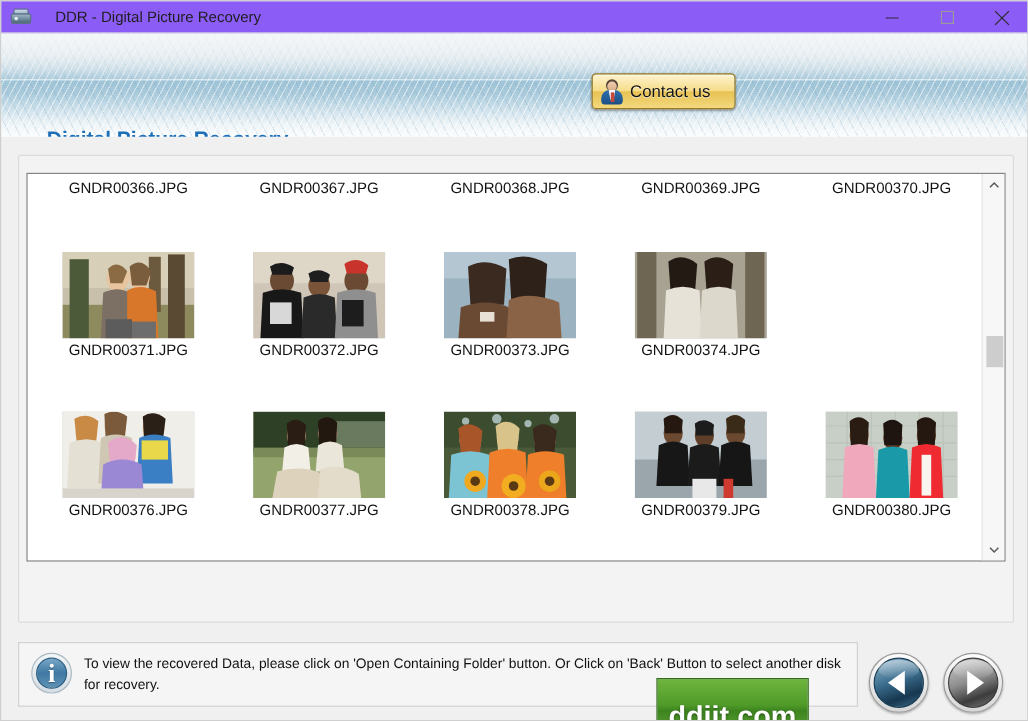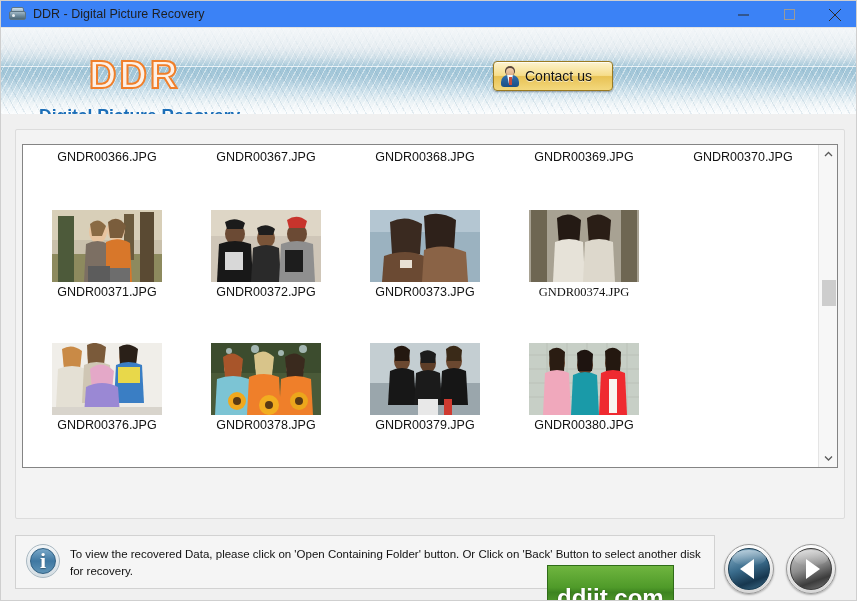--- a/index.html
+++ b/index.html
@@ -16,23 +16,23 @@
     width: 857px; height: 601px;
     background: #f0f0f0;
     border: 1px solid #cfcfcf;
     overflow: hidden;
   }
 
   
   .titlebar {
     position: absolute; left: 0; top: 0;
     width: 857px; height: 27px;
-    background: #3b82f6;
+    background: #8b5cf6;
     border-bottom: 1px solid #e3e3e3;
-    display: flex; align-items: center;
+    display: flex; align-items: center; gap: 13px;
   }
   .tb-icon {
     width: 17px; height: 15px;
     margin-left: 8px; margin-right: 7px;
     position: relative; flex: none;
   }
   .tb-icon .body {
     position: absolute; left: 0; top: 4px;
     width: 17px; height: 9px;
     background: linear-gradient(180deg,#9fb7c6 0%, #6d8a9c 55%, #4d6776 100%);
@@ -385,21 +385,20 @@
             <line x1="12" y1="0" x2="0" y2="12" stroke="#2b2b2b" stroke-width="1"></line>
           </svg>
       </div>
     </div>
   </div>
 
   <div class="banner">
     <div class="streaks"></div>
     <div class="topfade"></div>
     <div class="splitline"></div>
-    <div class="logo">DDR</div>
     <div class="subtitle">Digital Picture Recovery</div>
 
     <div class="contact-btn">
       <div class="pic">
         <div class="head"></div>
           <div class="face"></div>
           <div class="torso"></div>
         <div class="shirt"></div>
           <div class="tie"></div>
       </div>
@@ -496,21 +495,21 @@
               <rect x="2" y="0" width="16" height="72" fill="#6e6652"></rect>
               <rect x="92" y="0" width="16" height="72" fill="#6e6652"></rect>
               <ellipse cx="40" cy="20" rx="10" ry="12" fill="#7a5138"></ellipse>
               <ellipse cx="70" cy="20" rx="10" ry="12" fill="#8a5e42"></ellipse>
               <path d="M28 8 Q40 0 52 10 L50 36 L30 36 Z" fill="#241a14"></path>
               <path d="M58 8 Q70 0 82 10 L80 36 L60 36 Z" fill="#2a1e16"></path>
               <path d="M26 32 Q40 26 54 32 L56 72 L24 72 Z" fill="#e6e2d8"></path>
               <path d="M56 32 Q70 26 84 32 L86 72 L54 72 Z" fill="#ddd8cc"></path>
             </svg>
           </div>
-          <div class="fname" style="margin-top:4px;font-family:Liberation Serif, serif;">GNDR00374.JPG</div>
+          <div class="fname" style="margin-top:4px;">GNDR00374.JPG</div>
         </div>
       </div>
 
       <div class="row-items band" style="top:198px;">
         <div class="cell">
           <div class="thumb">
             <svg viewBox="0 0 110 72" preserveAspectRatio="none">
               <rect width="110" height="72" fill="#f0eee9"></rect>
               <ellipse cx="20" cy="18" rx="9" ry="11" fill="#e8c7a6"></ellipse>
               <ellipse cx="44" cy="12" rx="9" ry="11" fill="#e6c3a0"></ellipse>
@@ -522,20 +521,40 @@
               <path d="M32 22 Q44 16 58 22 L60 60 L30 60 Z" fill="#cfc6b4"></path>
               <path d="M64 22 Q76 16 90 22 L92 60 L62 60 Z" fill="#3a7ec4"></path>
               <rect x="66" y="24" width="22" height="16" fill="#e8d84a"></rect>
               <ellipse cx="50" cy="36" rx="11" ry="13" fill="#e9c6a6"></ellipse>
               <path d="M38 26 Q50 16 62 28 L60 46 L40 46 Z" fill="#e4a8c8"></path>
               <path d="M34 44 Q50 36 66 44 L68 72 L32 72 Z" fill="#9a88d4"></path>
               <rect x="0" y="64" width="110" height="8" fill="#d8d4cc"></rect>
             </svg>
           </div>
           <div class="fname" style="margin-top:4px;">GNDR00376.JPG</div>
+        </div>
+        <div class="cell">
+          <div class="thumb">
+            <svg viewBox="0 0 110 72" preserveAspectRatio="none">
+              <rect width="110" height="72" fill="#8fa06a"></rect>
+              <rect x="0" y="0" width="110" height="34" fill="#2e4026"></rect>
+              <rect x="58" y="8" width="52" height="22" fill="#6a7a5e"></rect>
+              <rect x="0" y="34" width="110" height="38" fill="#93a46c"></rect>
+              <rect x="0" y="30" width="110" height="8" fill="#7a8a58"></rect>
+              <ellipse cx="36" cy="20" rx="8" ry="10" fill="#e4bc98"></ellipse>
+              <ellipse cx="62" cy="18" rx="8" ry="10" fill="#d6a97f"></ellipse>
+              <path d="M28 10 Q36 3 44 11 L43 30 L29 30 Z" fill="#2a1d14"></path>
+              <path d="M54 8 Q62 1 70 9 L69 30 L55 30 Z" fill="#231810"></path>
+              <path d="M26 30 Q36 24 46 30 L48 52 L24 52 Z" fill="#f2efe6"></path>
+              <path d="M54 28 Q64 22 74 28 L76 50 L52 50 Z" fill="#eae6da"></path>
+              <path d="M20 50 Q40 44 58 52 L60 72 L16 72 Z" fill="#ddd2bc"></path>
+              <path d="M56 48 Q72 42 88 52 L90 72 L54 72 Z" fill="#e4dcca"></path>
+            </svg>
+          </div>
+          <div class="fname" style="margin-top:4px;">GNDR00377.JPG</div>
         </div>
         <div class="cell">
           <div class="thumb">
             <svg viewBox="0 0 110 72" preserveAspectRatio="none">
               <rect width="110" height="72" fill="#4a5a38"></rect>
               <rect x="0" y="0" width="110" height="30" fill="#3c4c2e"></rect>
               <circle cx="18" cy="8" r="3" fill="#cfe4ea" opacity=".7"></circle>
               <circle cx="44" cy="6" r="4" fill="#cfe4ea" opacity=".7"></circle>
               <circle cx="70" cy="10" r="3" fill="#cfe4ea" opacity=".7"></circle>
               <circle cx="92" cy="6" r="4" fill="#cfe4ea" opacity=".7"></circle>

